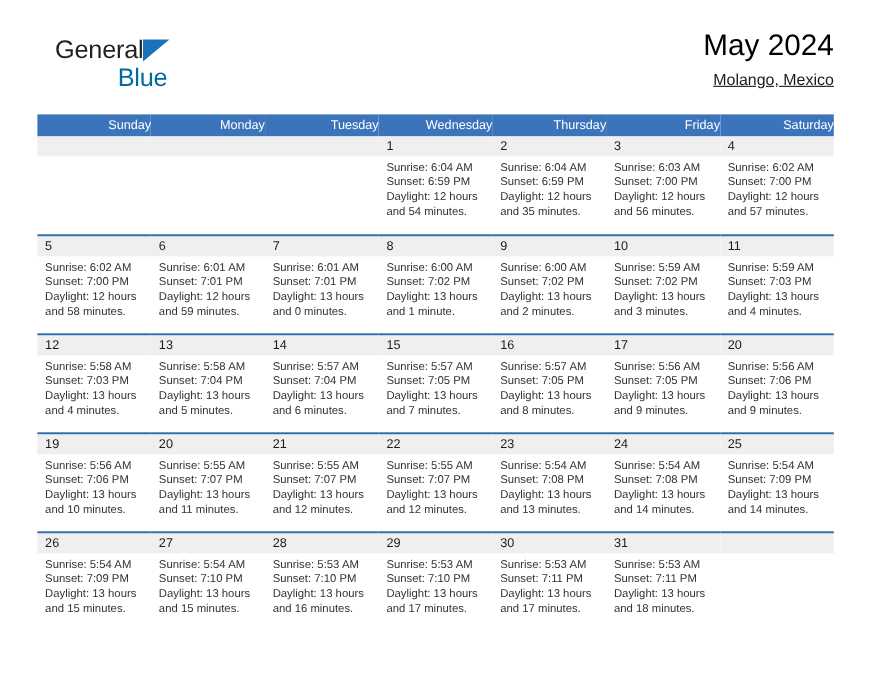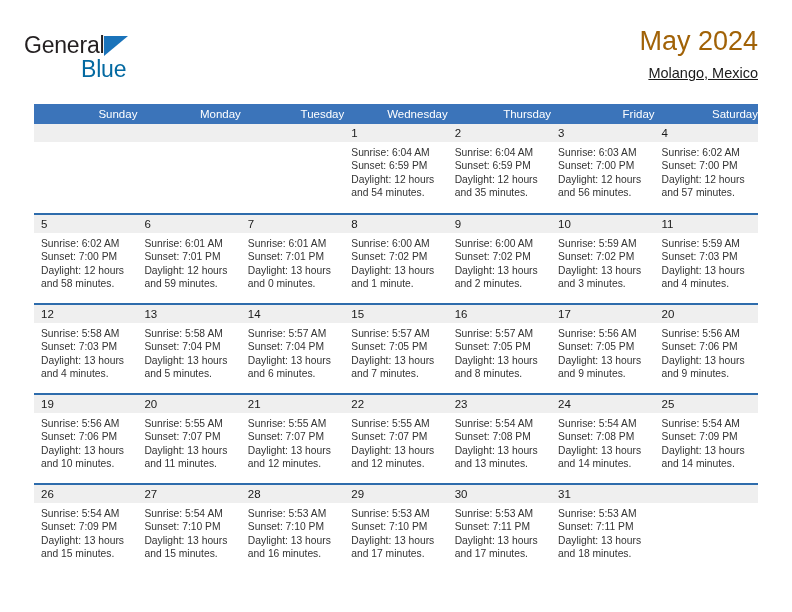--- a/index.html
+++ b/index.html
@@ -18,21 +18,21 @@
   .page {
     position: relative;
     width: 792px;
     height: 612px;
     box-sizing: border-box;
   }
 
   
   .top {
     position: absolute;
-    left: 24px;
+    left: 50px;
     top: 26px;
     right: 34px;
     height: 70px;
   }
 
   .logo {
     position: absolute;
     left: 0;
     top: 8px;
     width: 200px;
@@ -66,21 +66,21 @@
   }
 
   .title-wrap {
     position: absolute;
     right: 0;
     top: 0;
     text-align: right;
   }
   .cal-title {
     font-size: 27px;
-    color: #a16207;
+    color: #000000;
     line-height: 1.15;
     font-weight: normal;
     margin: 0;
     white-space: nowrap;
   }
   .cal-sub {
     font-size: 14.5px;
     color: #1a1a1a;
     margin-top: 8px;
     white-space: nowrap;

